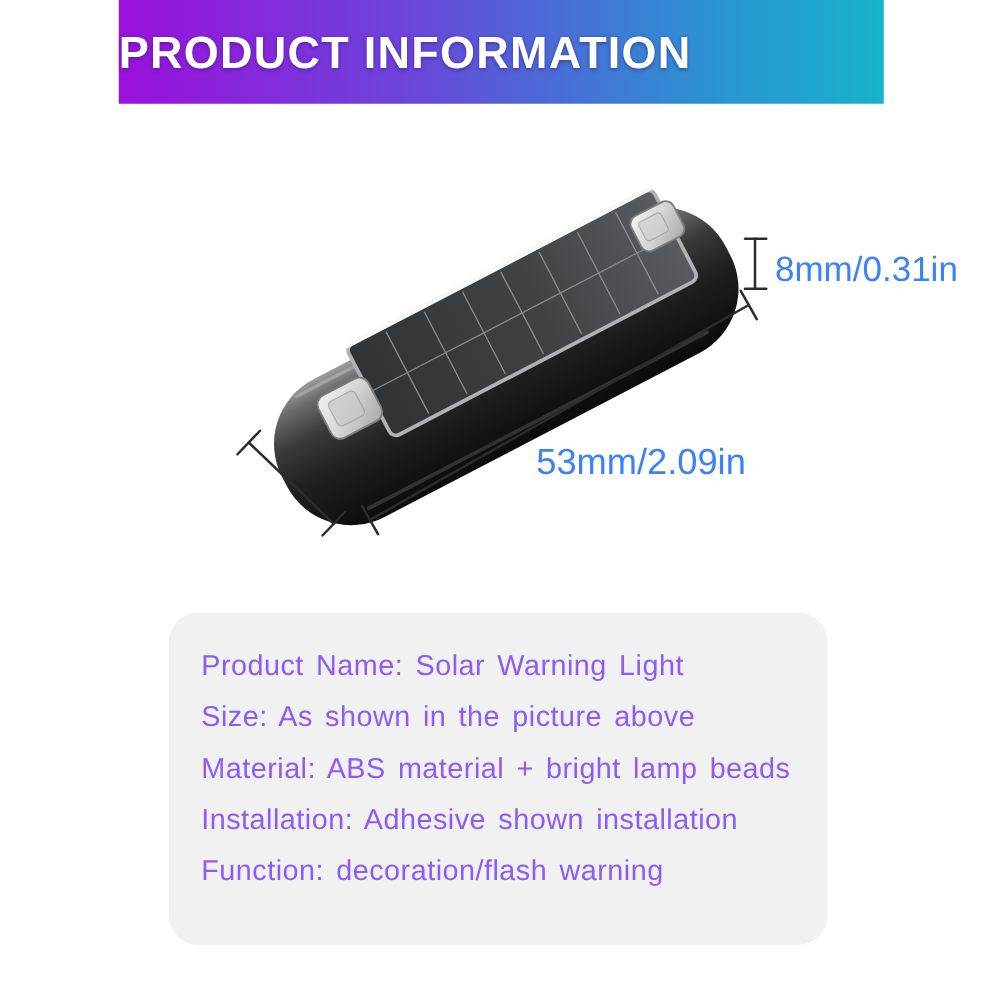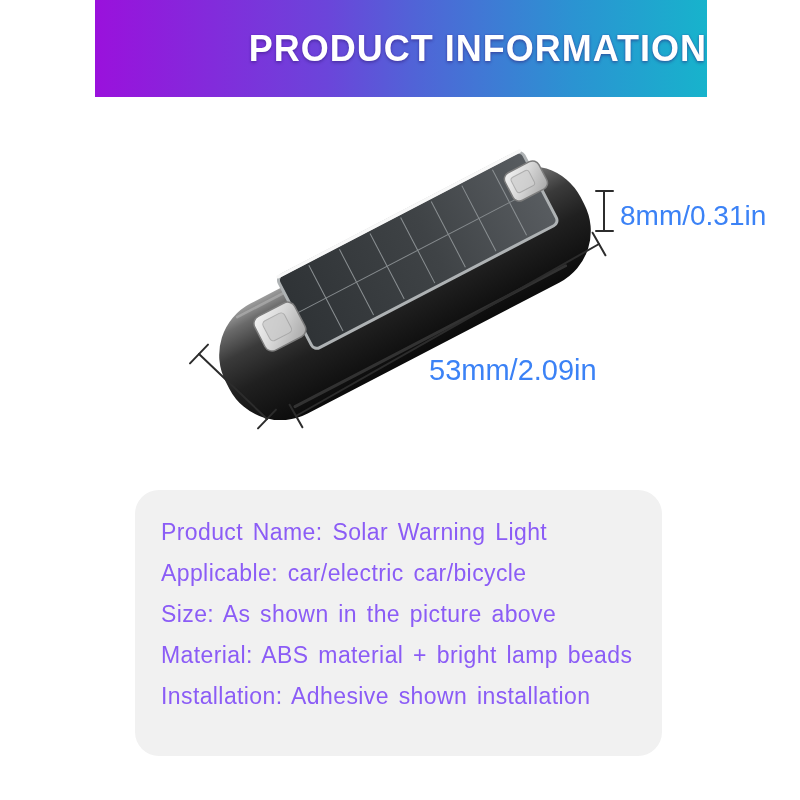--- a/index.html
+++ b/index.html
@@ -2,23 +2,23 @@
 <html><head>
 <meta charset="utf-8">
 <style>
   html,body{margin:0;padding:0;background:#ffffff;}
   .page{
     position:relative;width:800px;height:800px;background:#ffffff;
     font-family:"Liberation Sans",sans-serif;overflow:hidden;
   }
   
   .banner{
-    position:absolute;left:95px;top:0;width:612px;height:97px;
+    position:absolute;left:95px;top:0;width:612px;height:83px;
     background:linear-gradient(90deg,#9a11dc 0%,#6b45da 38%,#5163d7 52%,#2b93d2 78%,#17b3cc 100%);
-    display:flex;align-items:center;justify-content:flex-end;
+    display:flex;align-items:center;justify-content:flex-start;
   }
   .banner h1{
     margin:0;color:#ffffff;font-size:36px;font-weight:bold;letter-spacing:1px;
     text-shadow:0 0 2px rgba(70,40,160,.55),0 2px 3px rgba(40,20,100,.35);
     white-space:nowrap;
   }
   
   .figure-svg{position:absolute;left:0;top:0;width:800px;height:480px;}
   .dim-label{
     position:absolute;color:#3b82f6;white-space:nowrap;line-height:1.05;
@@ -115,19 +115,19 @@
         <line x1="276" y1="409.6" x2="258" y2="428.4"></line>
       </g>
     </g>
   </svg>
 
   <div class="dim-label dim-height">8mm/0.31in</div>
   <div class="dim-label dim-length">53mm/2.09in</div>
 
   <section class="spec-box">
     <p class="spec-line">Product Name: Solar Warning Light</p>
-    <p class="spec-line">Applicable: car/electric car/bicycle</p>
     <p class="spec-line">Size: As shown in the picture above</p>
     <p class="spec-line">Material: ABS material + bright lamp beads</p>
     <p class="spec-line">Installation: Adhesive shown installation</p>
+    <p class="spec-line">Function: decoration/flash warning</p>
   </section>
 
 </div>
 
 </body></html>

